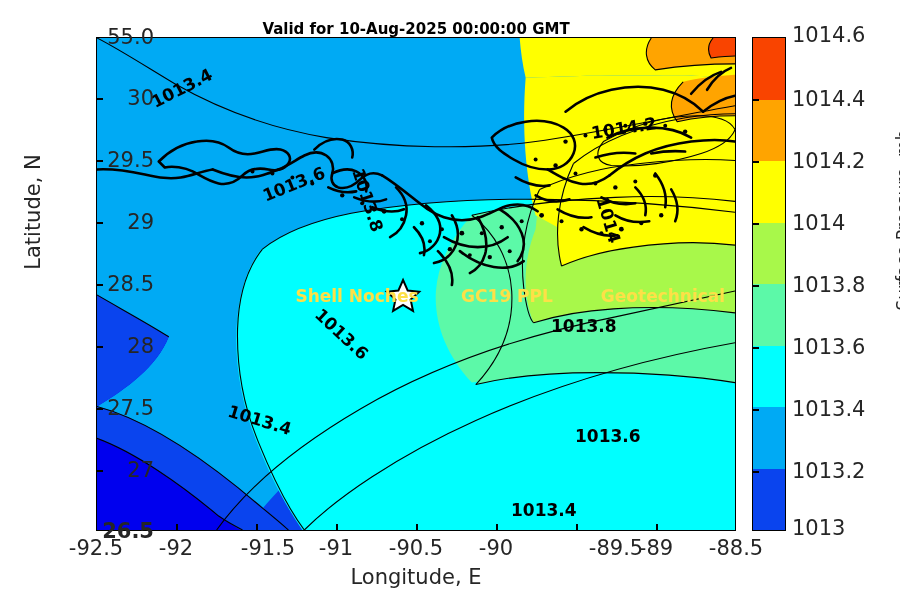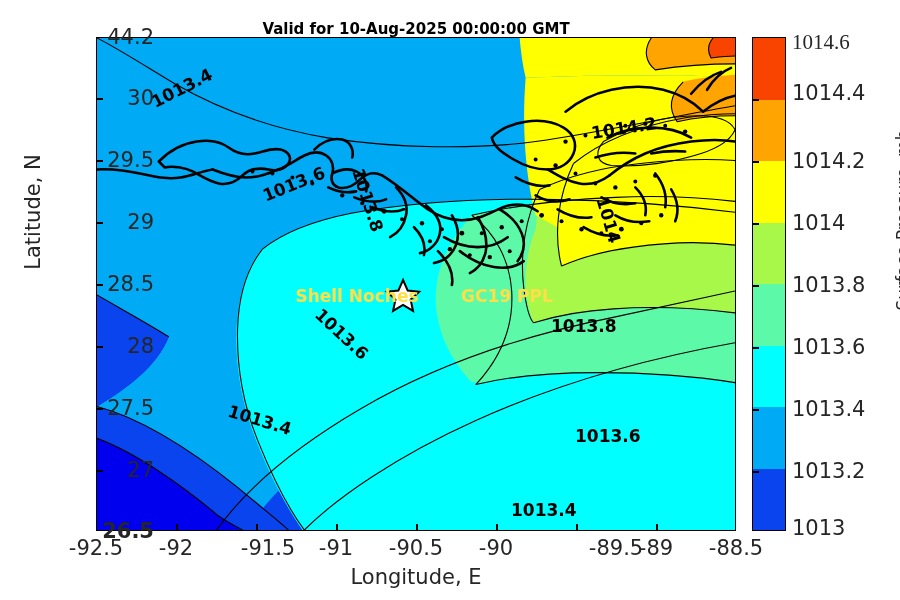--- a/index.html
+++ b/index.html
@@ -360,20 +360,21 @@
 
         <g>
           <path d="M307,243 L311.7,253.6 L323.2,254.8 L314.6,262.6 L317,274 L307,268.1
                    L297,274 L299.4,262.6 L290.8,254.8 L302.3,253.6 Z" fill="#ffffff" stroke="#000000" stroke-width="2"></path>
         </g>
       </g>
     </svg>
 
     <div class="site-label" style="left:260px;top:258px;">Shell Noches</div>
     <div class="site-label" style="left:410px;top:258px;">GC19 PPL</div>
+    <div class="site-label" style="left:566px;top:258px;">Geotechnical</div>
 
     <div class="contour-label" style="left:52px;top:40px;transform:rotate(-27deg);">1013.4</div>
     <div class="contour-label" style="left:164px;top:136px;transform:rotate(-22deg);">1013.6</div>
     <div class="contour-label" style="left:238px;top:152px;transform:rotate(72deg);">1013.8</div>
     <div class="contour-label" style="left:494px;top:80px;transform:rotate(-9deg);">1014.2</div>
     <div class="contour-label" style="left:488px;top:172px;transform:rotate(74deg);">1014</div>
     <div class="contour-label" style="left:212px;top:286px;transform:rotate(43deg);">1013.6</div>
     <div class="contour-label" style="left:454px;top:278px;">1013.8</div>
     <div class="contour-label" style="left:130px;top:372px;transform:rotate(17deg);">1013.4</div>
     <div class="contour-label" style="left:478px;top:388px;">1013.6</div>
@@ -381,21 +382,21 @@
   </div>
 
   <div class="tickmark" style="left:96px;top:98px;width:7px;height:1.6px;"></div>
   <div class="tickmark" style="left:96px;top:160px;width:7px;height:1.6px;"></div>
   <div class="tickmark" style="left:96px;top:222px;width:7px;height:1.6px;"></div>
   <div class="tickmark" style="left:96px;top:284px;width:7px;height:1.6px;"></div>
   <div class="tickmark" style="left:96px;top:346px;width:7px;height:1.6px;"></div>
   <div class="tickmark" style="left:96px;top:408px;width:7px;height:1.6px;"></div>
   <div class="tickmark" style="left:96px;top:470px;width:7px;height:1.6px;"></div>
 
-  <div class="ytick" style="top:37px;">44.2</div>
+  <div class="ytick" style="top:37px;">55.0</div>
   <div class="ytick" style="top:98px;">30</div>
   <div class="ytick" style="top:160px;">29.5</div>
   <div class="ytick" style="top:222px;">29</div>
   <div class="ytick" style="top:284px;">28.5</div>
   <div class="ytick" style="top:346px;margin-left:34px;">28</div>
   <div class="ytick" style="top:408px;">27.5</div>
   <div class="ytick" style="top:470px;">27</div>
   <div class="ytick" style="top:531px;font-weight:bold;">26.5</div>
 
   <div class="tickmark" style="left:176px;top:524px;width:1.6px;height:7px;"></div>
@@ -432,22 +433,22 @@
   </div>
 
   <div class="cbar-tick" style="top:99px;"></div>
   <div class="cbar-tick" style="top:161px;"></div>
   <div class="cbar-tick" style="top:223px;"></div>
   <div class="cbar-tick" style="top:285px;"></div>
   <div class="cbar-tick" style="top:347px;"></div>
   <div class="cbar-tick" style="top:409px;"></div>
   <div class="cbar-tick" style="top:471px;"></div>
 
-  <div class="cbar-label" style="top:42px;font-family:Liberation Serif, serif;">1014.6</div>
-  <div class="cbar-label" style="top:93px;">1014.4</div>
+  <div class="cbar-label" style="top:35px;">1014.6</div>
+  <div class="cbar-label" style="top:99px;">1014.4</div>
   <div class="cbar-label" style="top:161px;">1014.2</div>
   <div class="cbar-label" style="top:223px;">1014</div>
   <div class="cbar-label" style="top:285px;">1013.8</div>
   <div class="cbar-label" style="top:347px;">1013.6</div>
   <div class="cbar-label" style="top:409px;">1013.4</div>
   <div class="cbar-label" style="top:471px;">1013.2</div>
   <div class="cbar-label" style="top:528px;">1013</div>
 
   <div class="cbar-title">Surface Pressure, mb</div>
 

